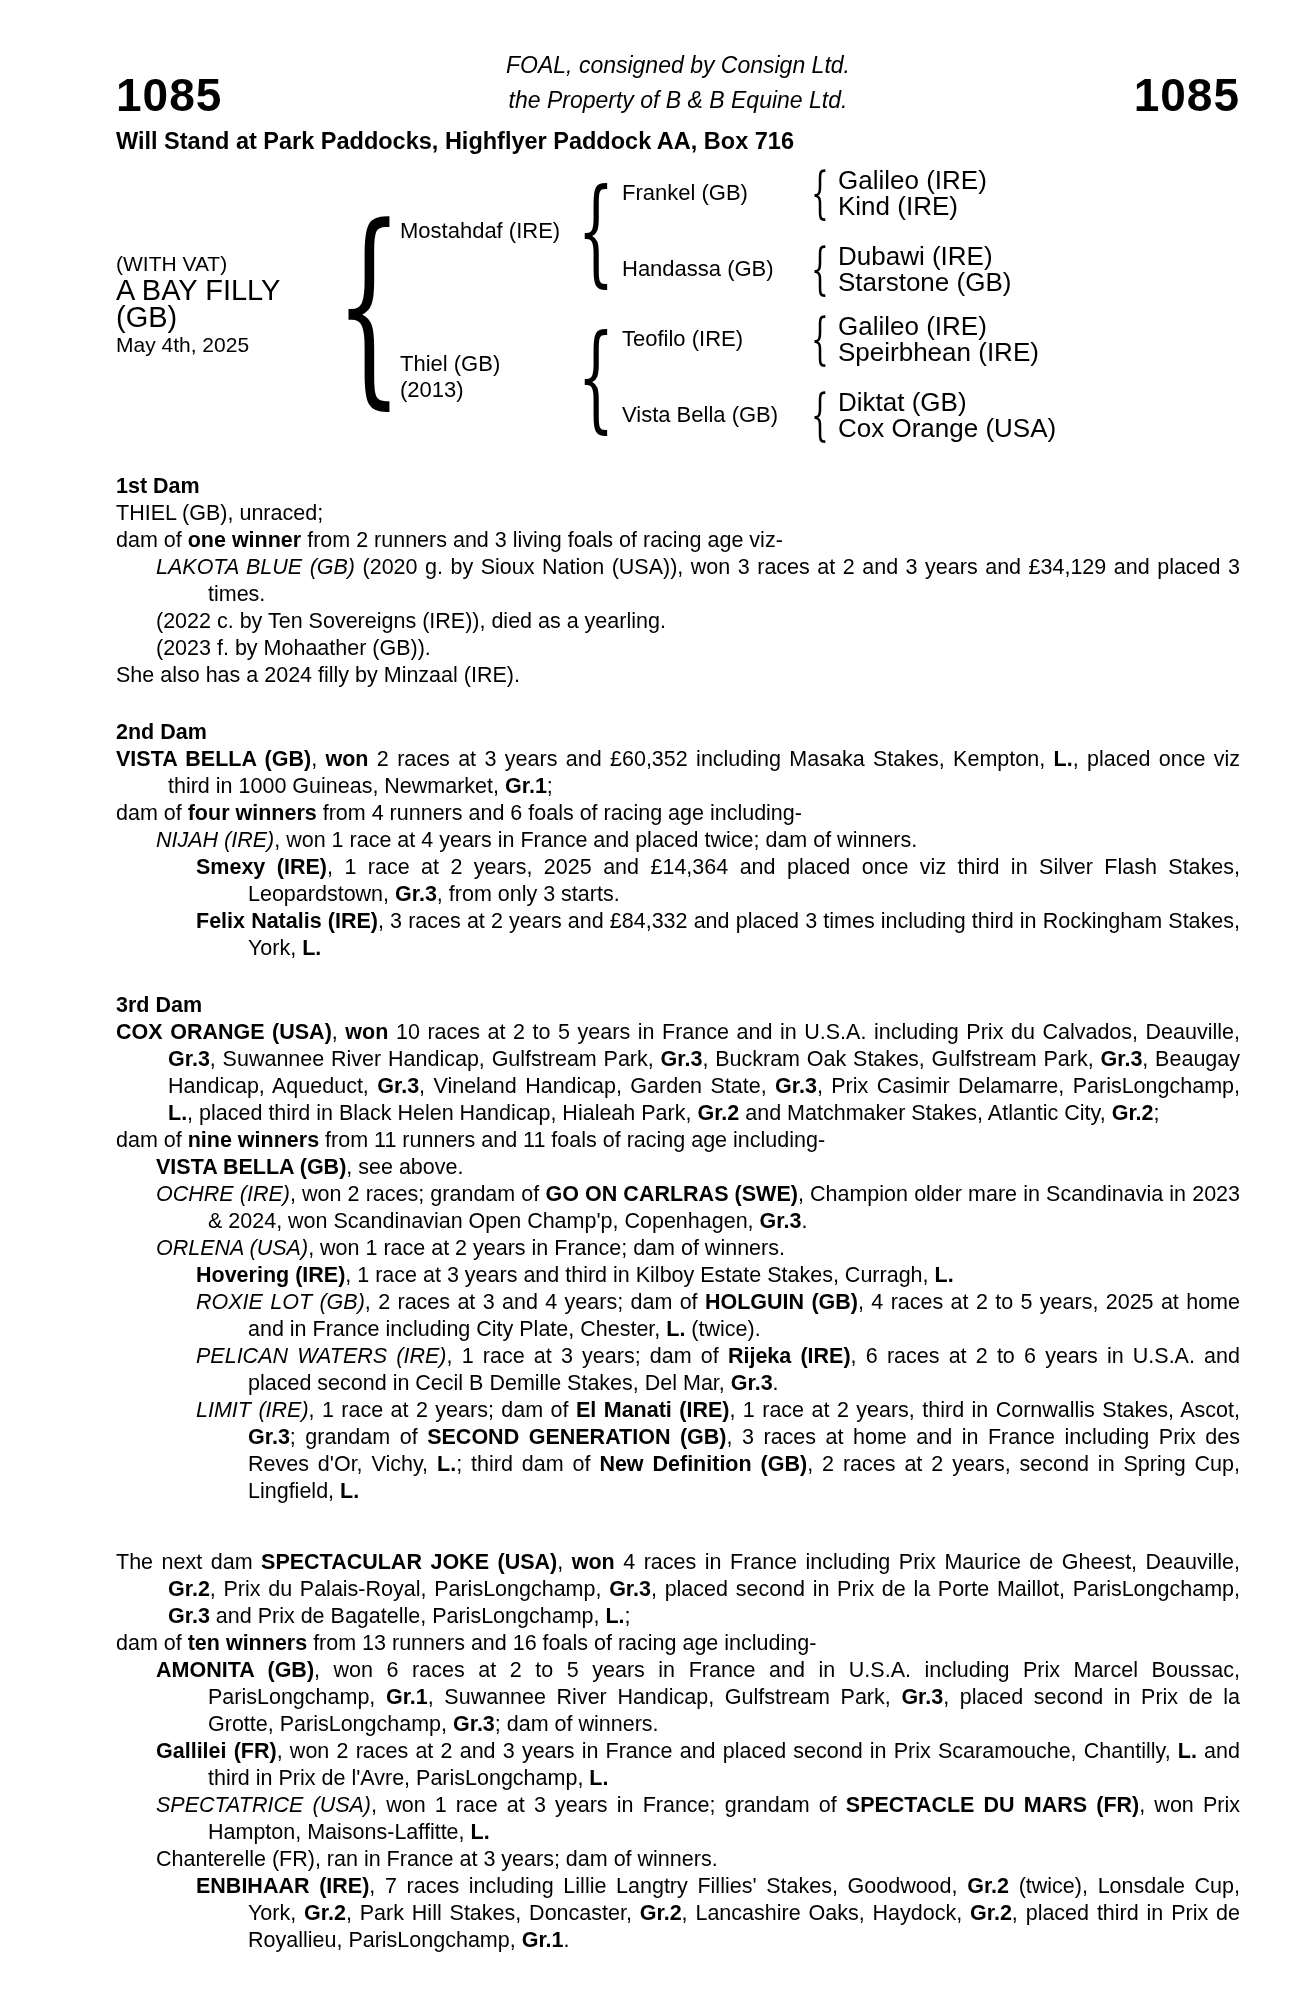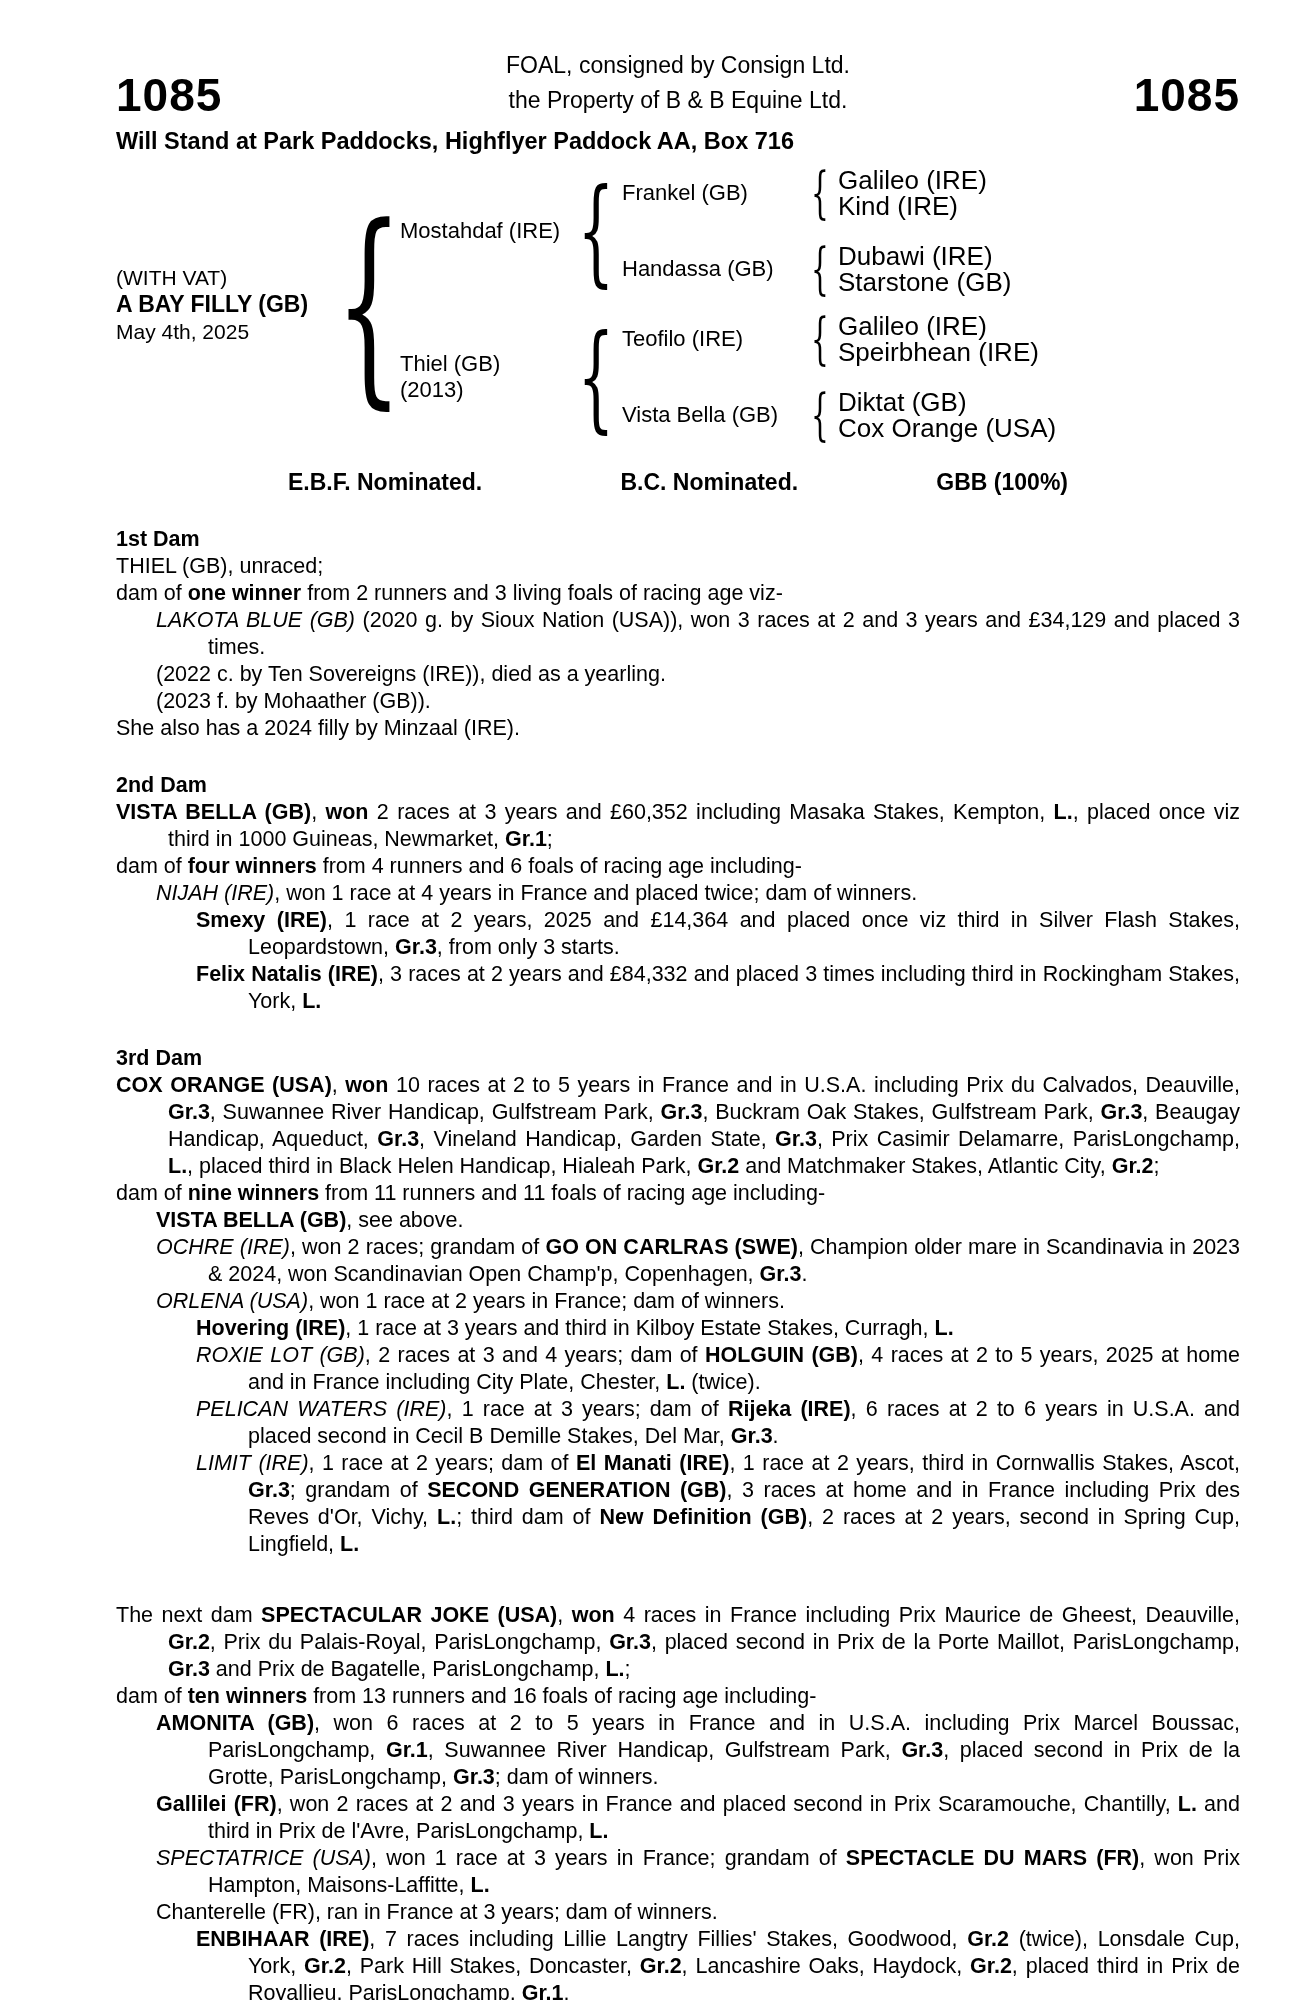--- a/index.html
+++ b/index.html
@@ -7,27 +7,27 @@
   body{
     width:1315px;height:2000px;overflow:hidden;
     background:#ffffff;color:#000000;
     font-family:"Liberation Sans", sans-serif;
   }
   .page{padding:48px 75px 0 116px;}
 
   
   .header-row{display:flex;justify-content:space-between;align-items:flex-end;}
   .lot-number{font-size:46px;font-weight:700;line-height:1;letter-spacing:1px;}
-  .consignor{font-size:23px;line-height:35px;text-align:center;}
+  .consignor{font-style:italic;font-size:23px;line-height:35px;text-align:center;}
   .stand-line{font-weight:700;font-size:23.5px;margin-top:10px;}
 
   
   .pedigree{display:flex;align-items:center;margin-top:10px;}
   .root-info{width:226px;font-size:21px;line-height:27px;}
-  .horse-name{font-weight:700;font-size:23px;}
+  .horse-name{font-weight:400;font-size:29px;}
   .node{display:flex;align-items:center;}
   .children{display:flex;flex-direction:column;}
   .gap-lg{gap:14px;}
   .gap-md{gap:20px;}
   .plabel{width:178px;font-size:22px;line-height:26px;}
   .glabel{width:186px;font-size:22px;line-height:26px;}
   .leaf{font-size:26px;line-height:26px;white-space:nowrap;}
   .brace{
     font-family:"DejaVu Serif", serif;font-weight:400;
     display:flex;align-items:center;justify-content:center;
@@ -125,25 +125,20 @@
               <div class="leaf">Diktat (GB)</div>
               <div class="leaf">Cox Orange (USA)</div>
             </div>
           </div>
         </div>
       </div>
 
     </div>
   </div>
 
-  <div class="nominations">
-    <span>E.B.F. Nominated.</span>
-    <span>B.C. Nominated.</span>
-    <span>GBB (100%)</span>
-  </div>
 
   <div id="body-sections">
       <div class="section">
         <div class="dam-heading">1st Dam</div>
         <p class="para l0"><span class="">THIEL (GB), unraced;</span></p>
         <p class="para l0"><span class="">dam of </span><span class="rb ">one winner</span><span class=""> from 2 runners and 3 living foals of racing age viz-</span></p>
         <p class="para l1"><span class="ri">LAKOTA BLUE (GB)</span><span class=""> (2020 g. by Sioux Nation (USA)), won 3 races at 2 and 3 years and £34,129 and placed 3 times.</span></p>
         <p class="para l1"><span class="">(2022 c. by Ten Sovereigns (IRE)), died as a yearling.</span></p>
         <p class="para l1"><span class="">(2023 f. by Mohaather (GB)).</span></p>
         <p class="para l0"><span class="">She also has a 2024 filly by Minzaal (IRE).</span></p>

